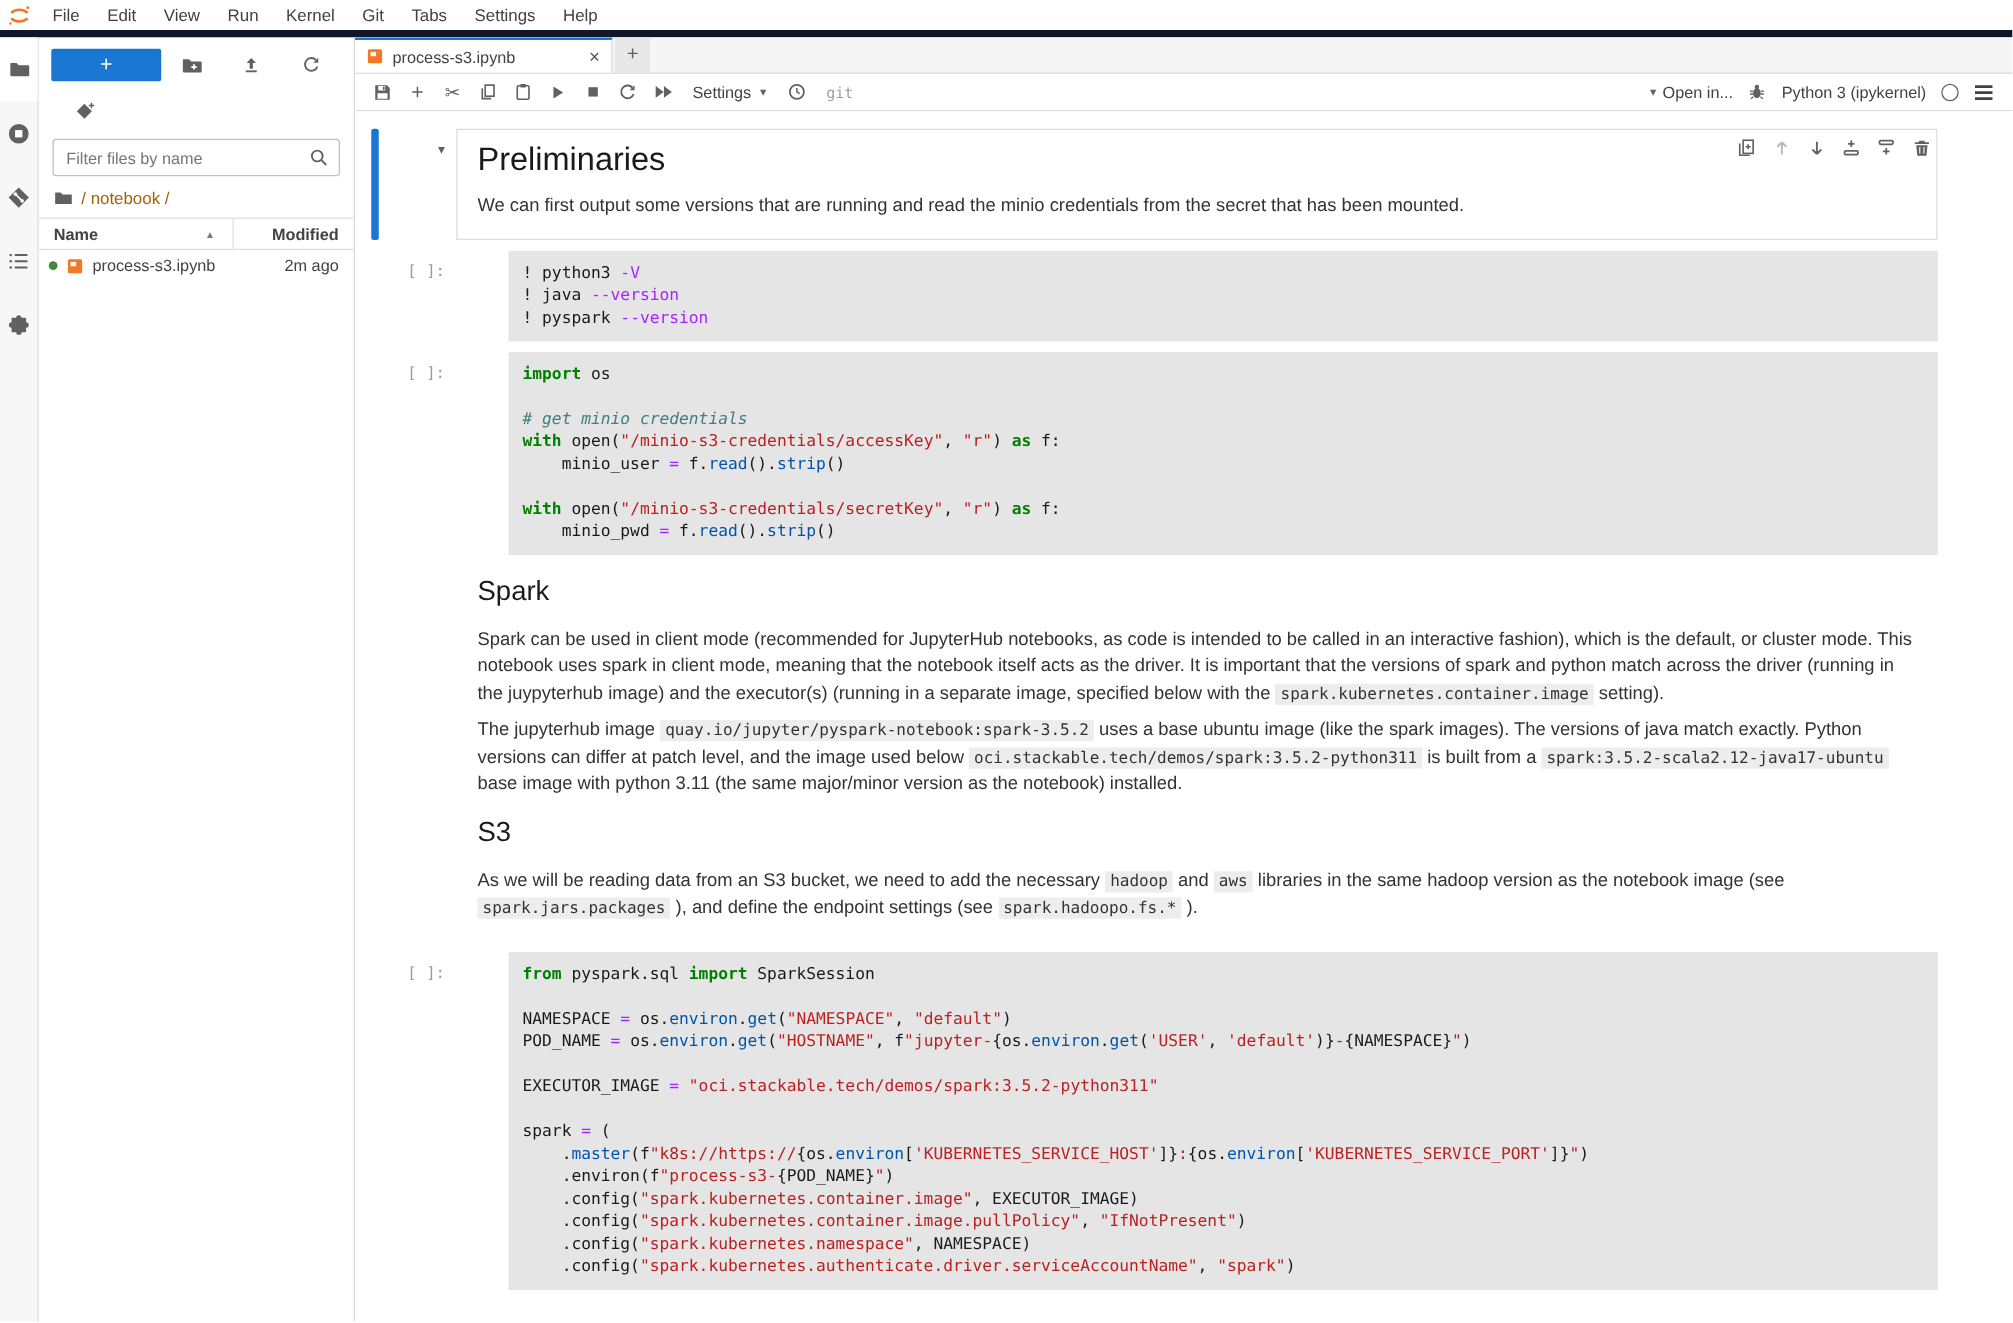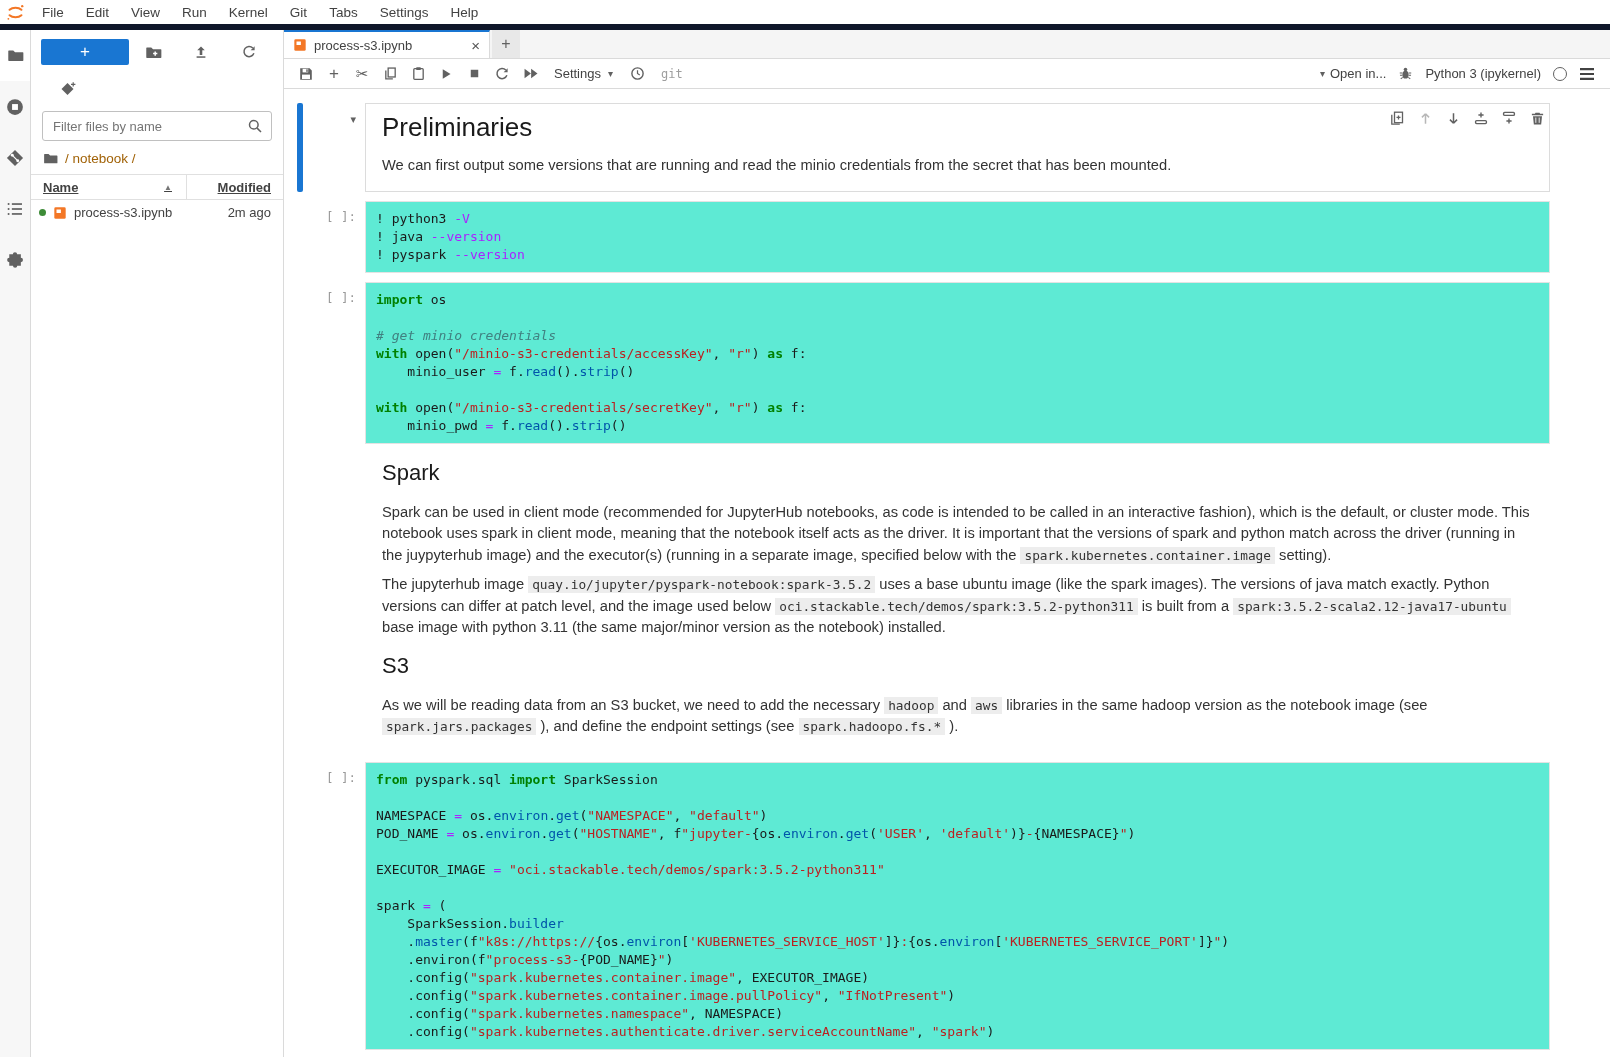--- a/index.html
+++ b/index.html
@@ -31,21 +31,21 @@
   .btn-new { width:88px; height:26px; background:#1976d2; border:none; border-radius:2px; color:#fff;
              font-size:17px; display:flex; align-items:center; justify-content:center; }
   .fb-tools { flex:1; display:flex; justify-content:space-around; align-items:center; }
   .fb-gitrow { height:24px; padding-left:30px; display:flex; align-items:center; margin-top:8px; }
   .fb-filter { margin:10px 11px 0 11px; height:30px; border:1px solid #c0c0c0; border-radius:3px;
                display:flex; align-items:center; padding:0 8px; background:#fff; }
   .fb-filter input { border:none; outline:none; flex:1; font-size:13px; color:#424242; font-family:"Liberation Sans",sans-serif; background:transparent; }
   .fb-filter input::placeholder { color:#757575; }
   .fb-breadcrumb { display:flex; align-items:center; gap:7px; padding:10px 12px 8px 12px; font-size:13.5px; color:#a16207; }
   .fb-cols { display:flex; align-items:stretch; height:26px; border-top:1px solid #e0e0e0; border-bottom:1px solid #e0e0e0;
-             font-size:13px; font-weight:bold; color:#424242;text-decoration:underline; }
+             font-size:13px; font-weight:bold; color:#424242; }
   .col-name { flex:1; display:flex; align-items:center; padding-left:12px; border-right:1px solid #e0e0e0; }
   .col-name .sort { margin-left:auto; margin-right:14px; font-size:8px; color:#757575; font-weight:normal; }
   .col-mod { width:96px; display:flex; align-items:center; justify-content:flex-end; padding-right:12px; }
   .fb-row { display:flex; align-items:center; height:25px; font-size:13px; color:#424242; }
   .dirty-dot { width:7px; height:7px; border-radius:50%; background:#3d8b37; margin-left:8px; flex:none; }
   .file-icon { margin-left:7px; flex:none; }
   .file-name { margin-left:7px; flex:1; white-space:nowrap; overflow:hidden; }
   .file-mod { padding-right:12px; }
 
   
@@ -71,21 +71,21 @@
   
   .notebook { flex:1; position:relative; overflow:hidden; padding:14px 60px 0 13px; background:#fff; }
   .cell { display:flex; margin-bottom:9px; }
   .collapser { width:6px; border-radius:2px; flex:none; }
   .cell.selected .collapser { background:#1976d2; }
   .gutter { width:62px; flex:none; text-align:right; padding:8px 9px 0 0;
             font-family:"DejaVu Sans Mono",monospace; font-size:12.5px; color:#9a9a9a; white-space:nowrap; }
   .md-arrow { color:#616161; font-size:11px; font-family:"Liberation Sans",sans-serif; }
   .cellcontent { flex:1; min-width:0; border:1px solid transparent; }
   .cell.selected .cellcontent.markdown { border-color:#dcdcdc; }
-  .cellcontent.code { background:#5eead4; border-color:#e3e3e3; padding:8px 10px; }
+  .cellcontent.code { background:#e5e5e5; border-color:#e3e3e3; padding:8px 10px;margin-left:42px; }
   .code-line { font-family:"DejaVu Sans Mono",monospace; font-size:13px; line-height:18px; white-space:pre; color:#1a1a1a; }
   .tok-k { color:#008000; font-weight:bold; }
   .tok-s { color:#ba2121; }
   .tok-c { color:#408080; font-style:italic; }
   .tok-o { color:#aa22ff; }
   .tok-p { color:#0055aa; }
   .tok-t { color:#1a1a1a; }
   .cellcontent.markdown { padding:4px 16px 6px 16px; }
   .markdown h1 { font-size:26px; font-weight:500; color:#1a1a1a; margin:4px 0 12px 0; }
   .markdown h2 { font-size:22px; font-weight:500; color:#1a1a1a; margin:14px 0 16px 0; }
@@ -387,21 +387,20 @@
             <div class="gutter">[ ]:</div>
             <div class="cellcontent code">
               <div class="code-line"><span class="tok-k">from</span><span class="tok-t"> pyspark.sql </span><span class="tok-k">import</span><span class="tok-t"> SparkSession</span></div>
               <div class="code-line">&nbsp;</div>
               <div class="code-line"><span class="tok-t">NAMESPACE </span><span class="tok-o">=</span><span class="tok-t"> os.</span><span class="tok-p">environ</span><span class="tok-t">.</span><span class="tok-p">get</span><span class="tok-t">(</span><span class="tok-s">"NAMESPACE"</span><span class="tok-t">, </span><span class="tok-s">"default"</span><span class="tok-t">)</span></div>
               <div class="code-line"><span class="tok-t">POD_NAME </span><span class="tok-o">=</span><span class="tok-t"> os.</span><span class="tok-p">environ</span><span class="tok-t">.</span><span class="tok-p">get</span><span class="tok-t">(</span><span class="tok-s">"HOSTNAME"</span><span class="tok-t">, f</span><span class="tok-s">"jupyter-</span><span class="tok-t">{os.</span><span class="tok-p">environ</span><span class="tok-t">.</span><span class="tok-p">get</span><span class="tok-t">(</span><span class="tok-s">'USER'</span><span class="tok-t">, </span><span class="tok-s">'default'</span><span class="tok-t">)}</span><span class="tok-s">-</span><span class="tok-t">{NAMESPACE}</span><span class="tok-s">"</span><span class="tok-t">)</span></div>
               <div class="code-line">&nbsp;</div>
               <div class="code-line"><span class="tok-t">EXECUTOR_IMAGE </span><span class="tok-o">=</span><span class="tok-t"> </span><span class="tok-s">"oci.stackable.tech/demos/spark:3.5.2-python311"</span></div>
               <div class="code-line">&nbsp;</div>
               <div class="code-line"><span class="tok-t">spark </span><span class="tok-o">=</span><span class="tok-t"> (</span></div>
-              <div class="code-line"><span class="tok-t">    SparkSession.</span><span class="tok-p">builder</span></div>
               <div class="code-line"><span class="tok-t">    .</span><span class="tok-p">master</span><span class="tok-t">(f</span><span class="tok-s">"k8s://https://</span><span class="tok-t">{os.</span><span class="tok-p">environ</span><span class="tok-t">[</span><span class="tok-s">'KUBERNETES_SERVICE_HOST'</span><span class="tok-t">]}</span><span class="tok-s">:</span><span class="tok-t">{os.</span><span class="tok-p">environ</span><span class="tok-t">[</span><span class="tok-s">'KUBERNETES_SERVICE_PORT'</span><span class="tok-t">]}</span><span class="tok-s">"</span><span class="tok-t">)</span></div>
               <div class="code-line"><span class="tok-t">    .environ(f</span><span class="tok-s">"process-s3-</span><span class="tok-t">{POD_NAME}</span><span class="tok-s">"</span><span class="tok-t">)</span></div>
               <div class="code-line"><span class="tok-t">    .config(</span><span class="tok-s">"spark.kubernetes.container.image"</span><span class="tok-t">, EXECUTOR_IMAGE)</span></div>
               <div class="code-line"><span class="tok-t">    .config(</span><span class="tok-s">"spark.kubernetes.container.image.pullPolicy"</span><span class="tok-t">, </span><span class="tok-s">"IfNotPresent"</span><span class="tok-t">)</span></div>
               <div class="code-line"><span class="tok-t">    .config(</span><span class="tok-s">"spark.kubernetes.namespace"</span><span class="tok-t">, NAMESPACE)</span></div>
               <div class="code-line"><span class="tok-t">    .config(</span><span class="tok-s">"spark.kubernetes.authenticate.driver.serviceAccountName"</span><span class="tok-t">, </span><span class="tok-s">"spark"</span><span class="tok-t">)</span></div>
             </div>
           </div>
         </div>
 

